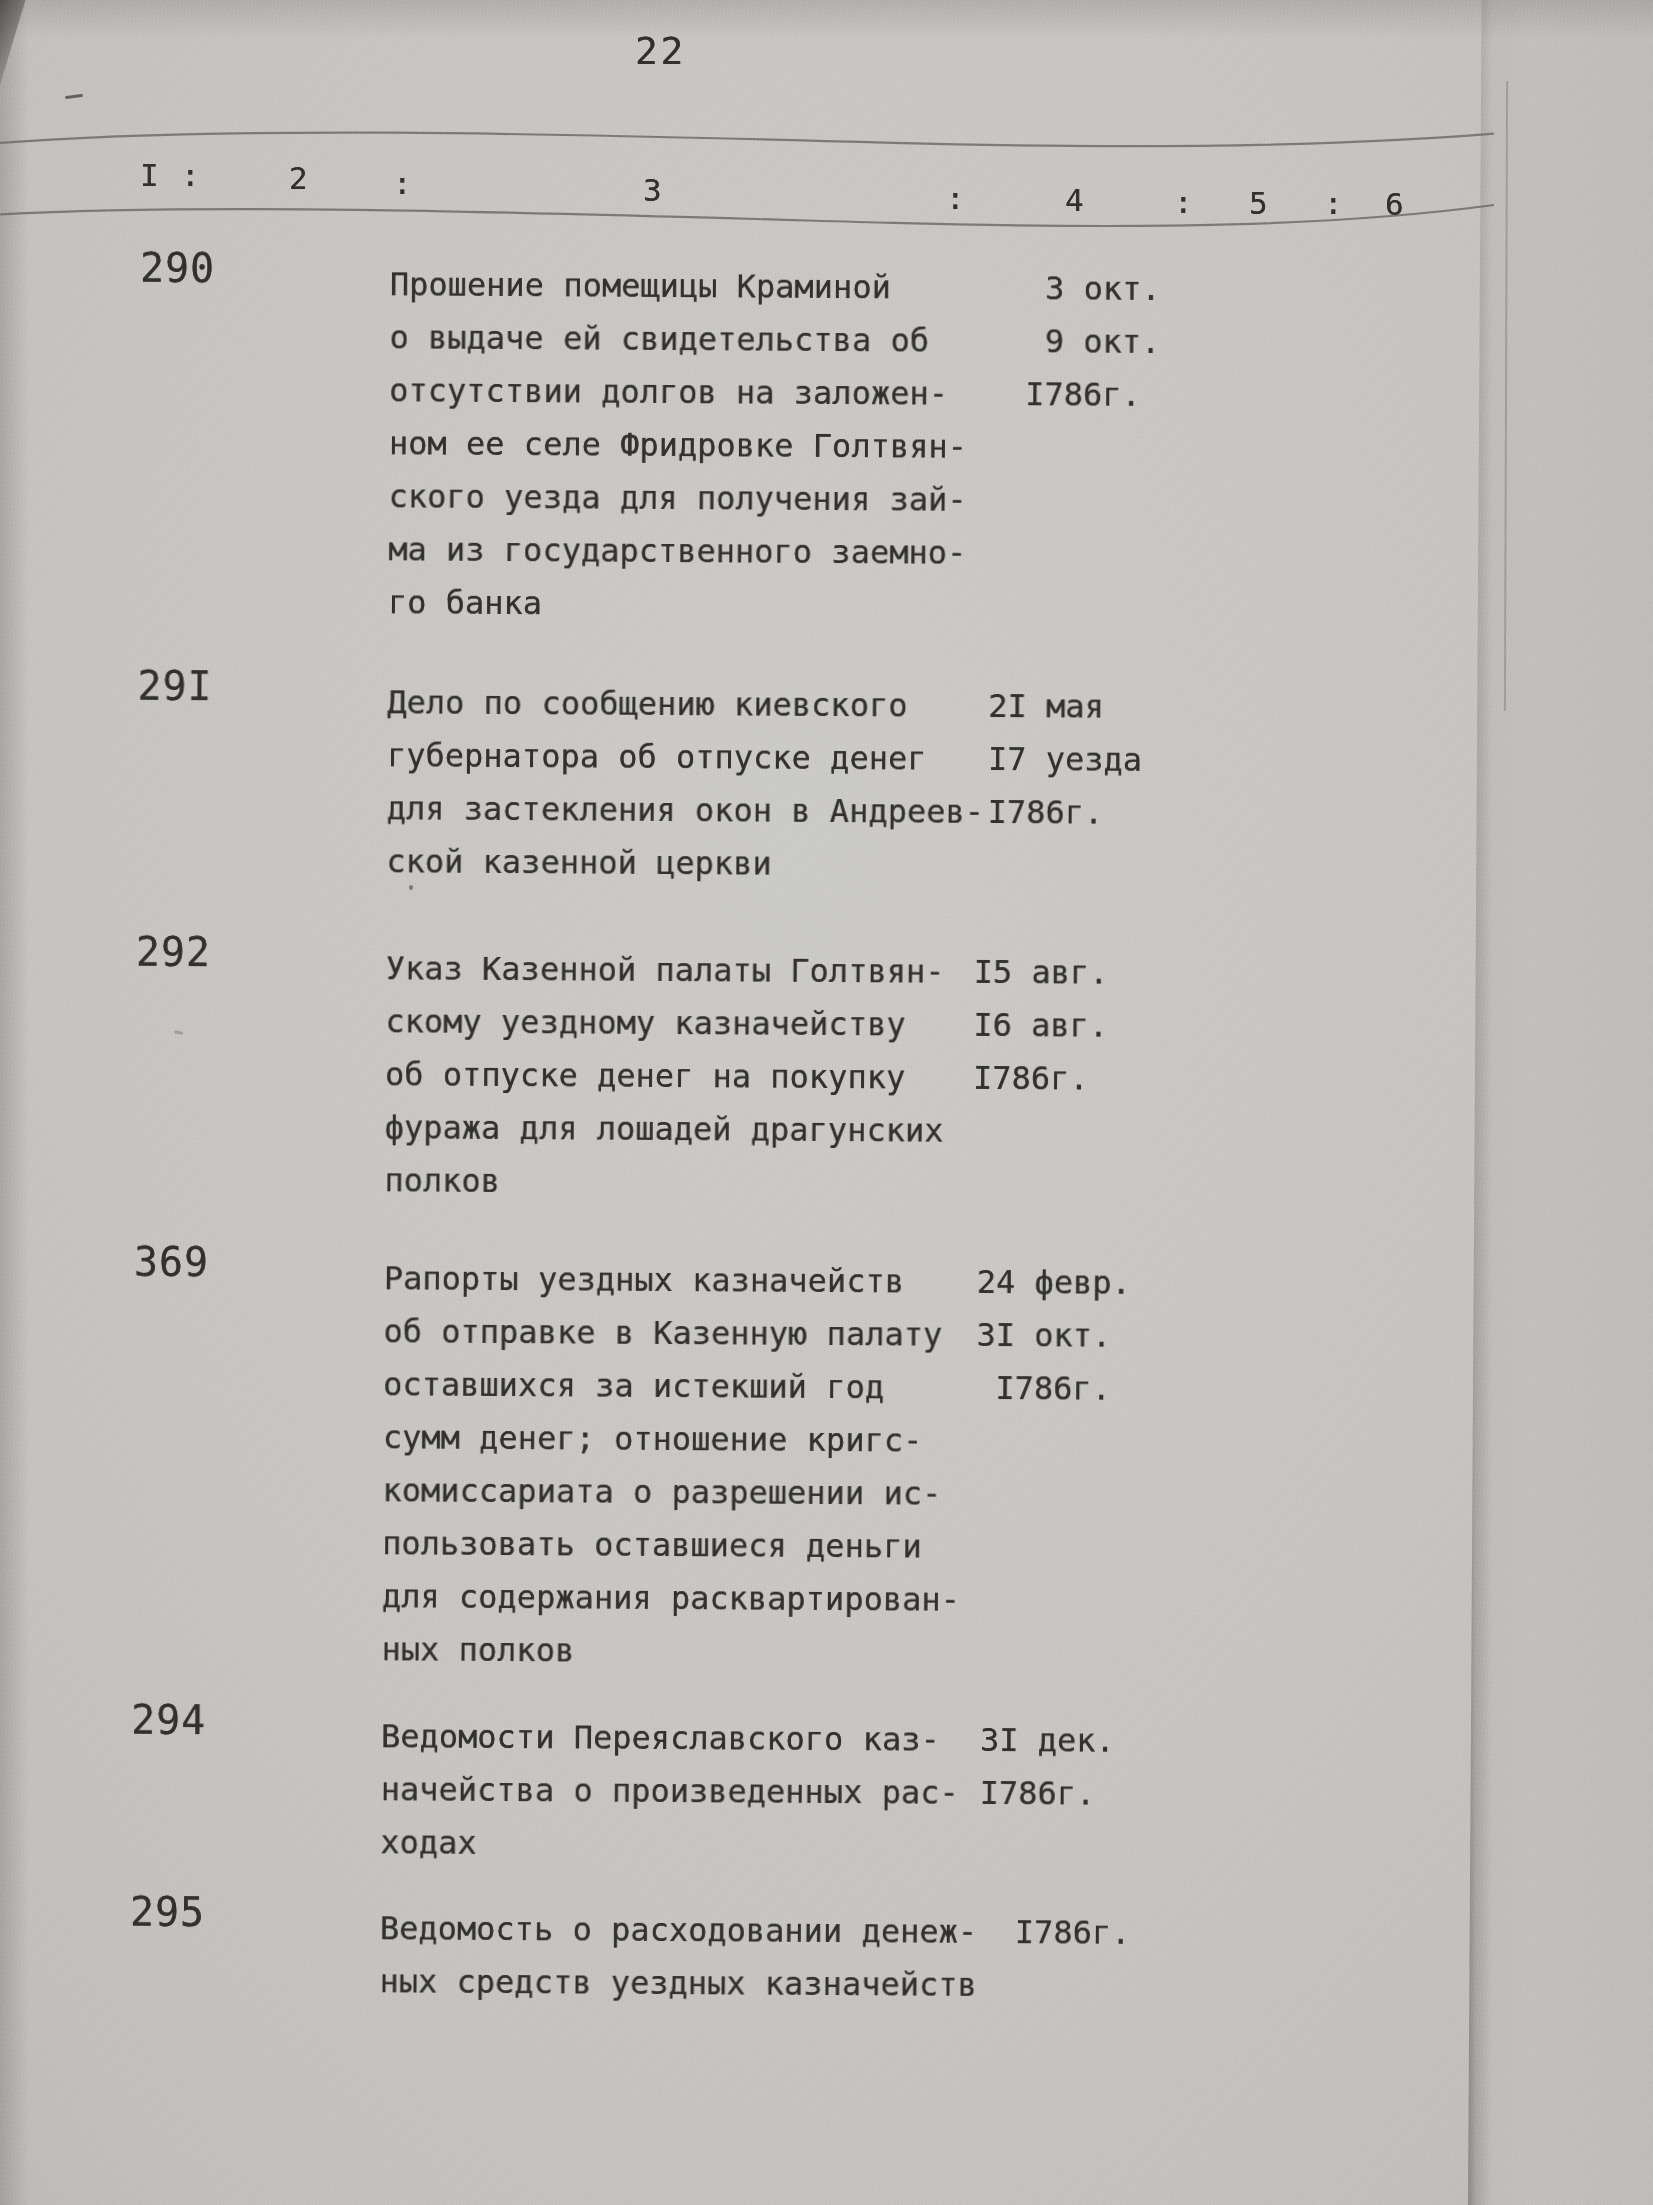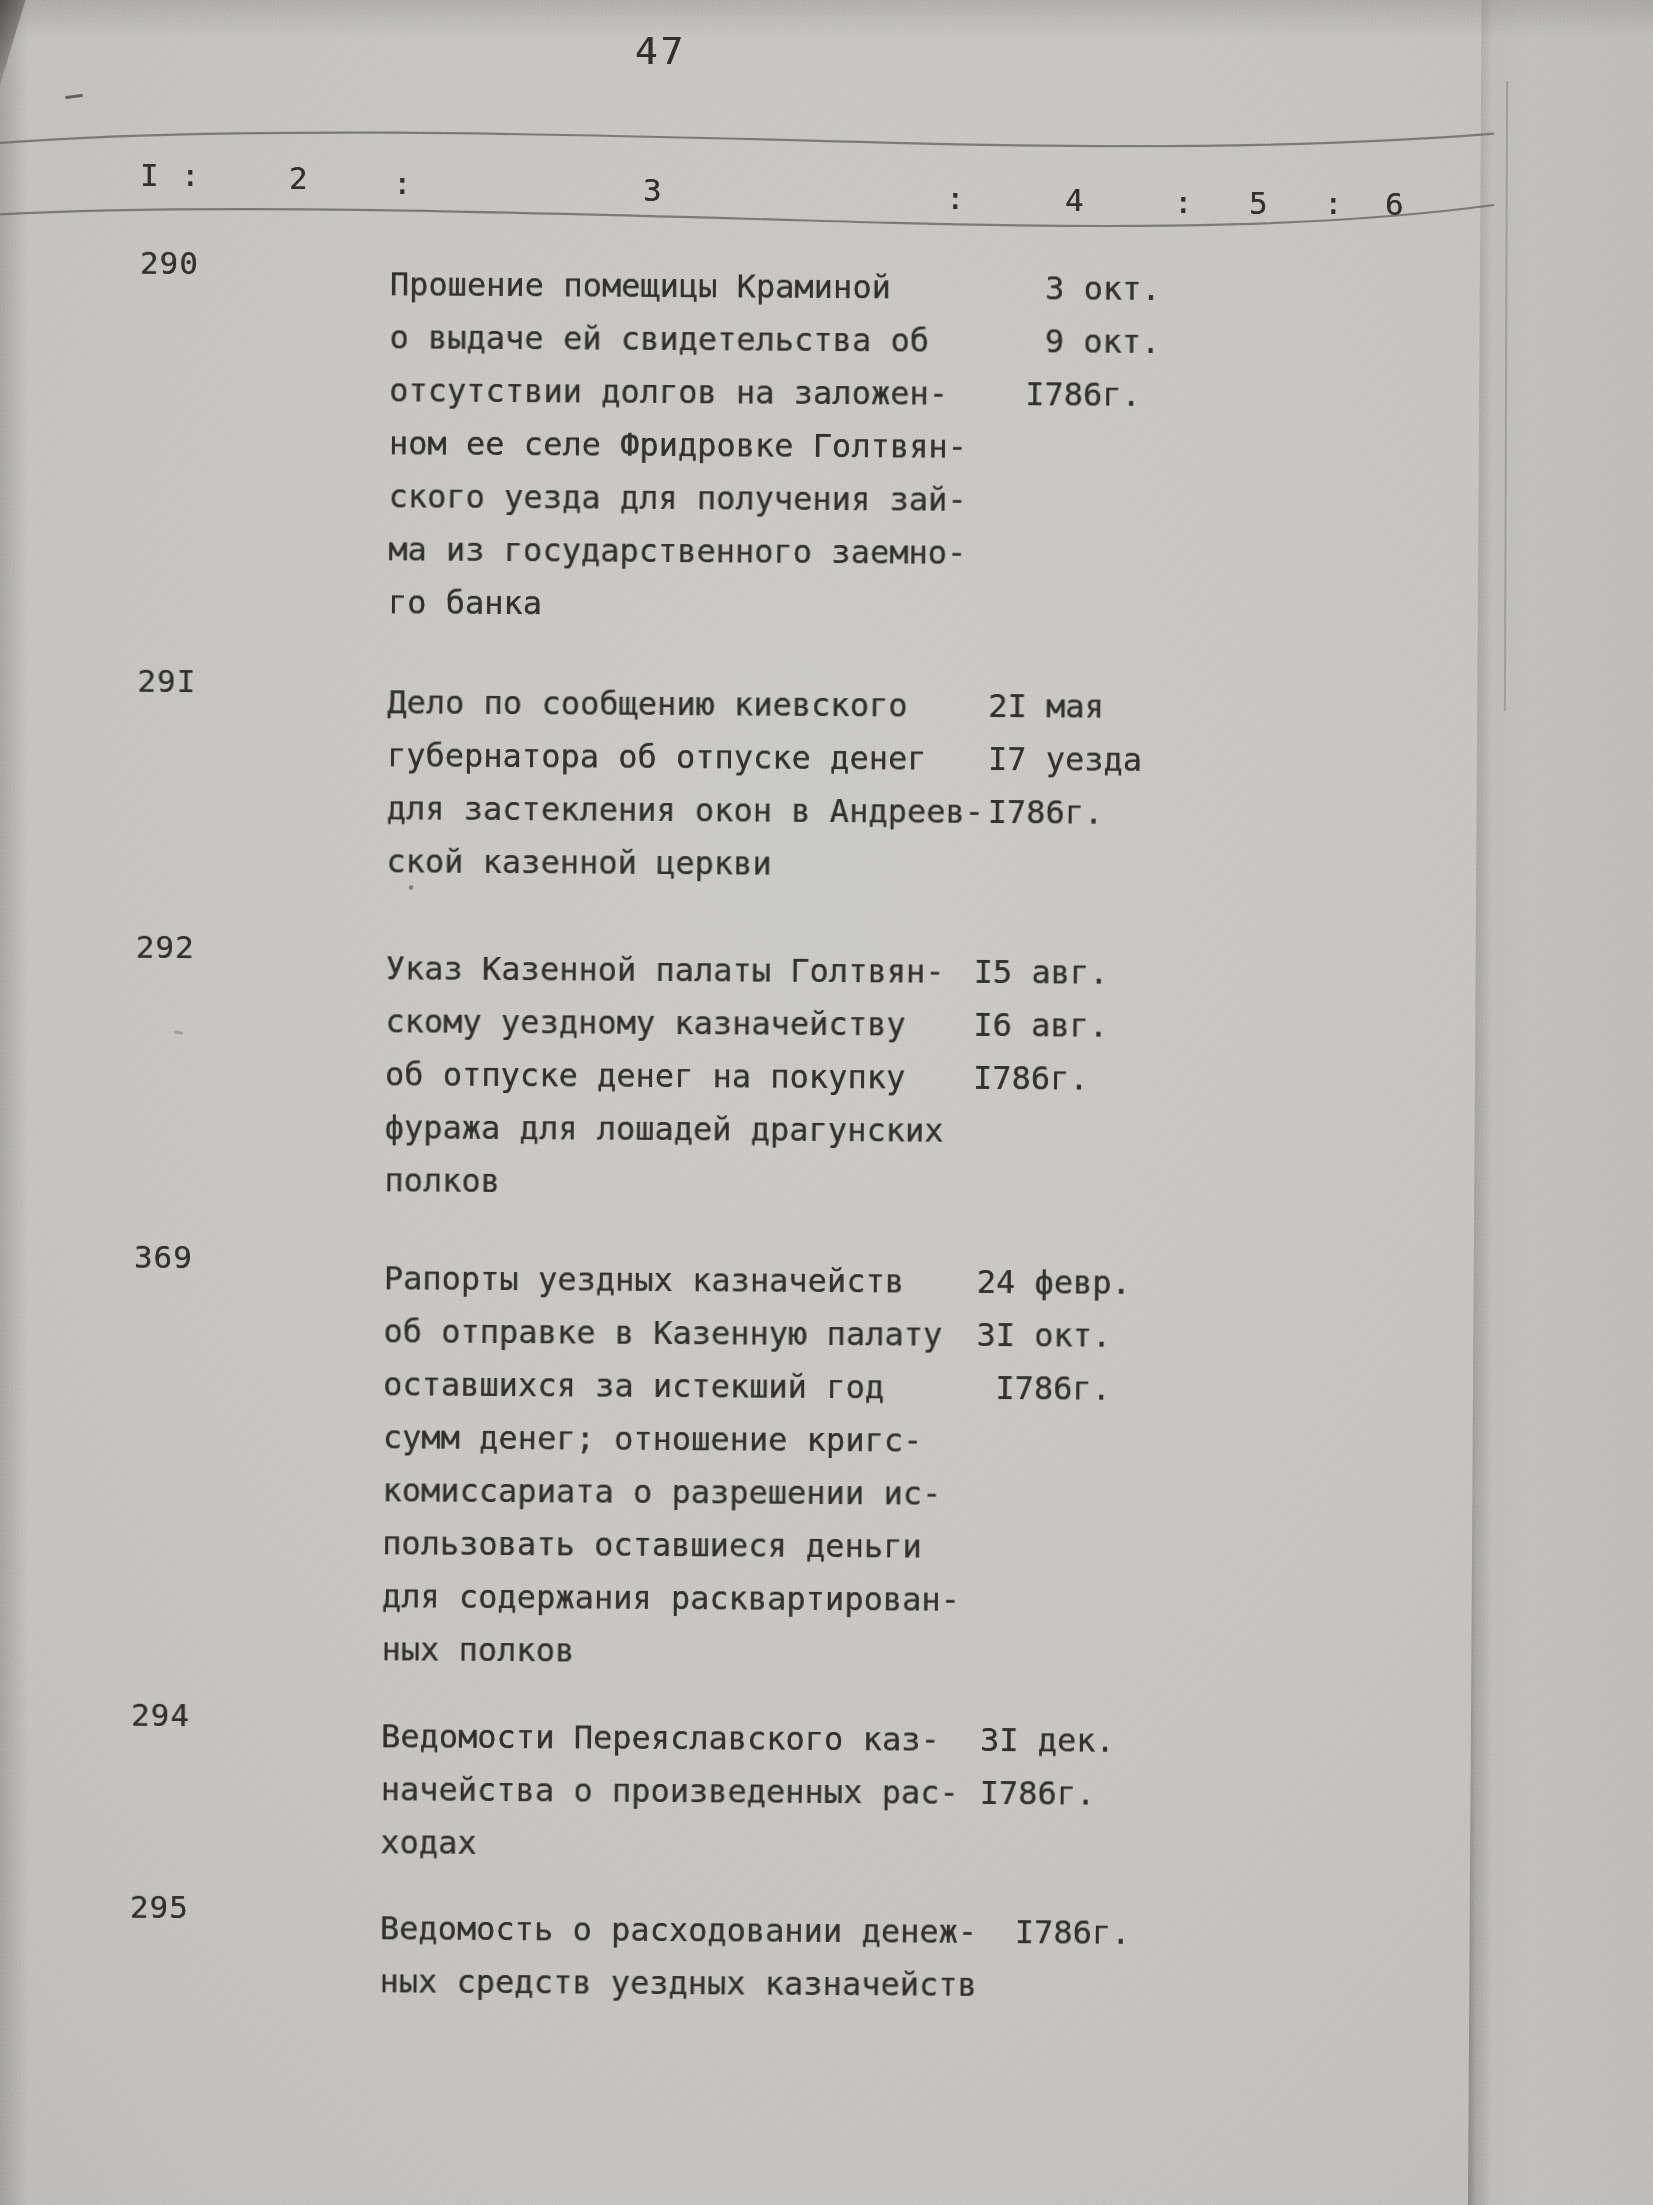--- a/index.html
+++ b/index.html
@@ -45,21 +45,21 @@
   .page-number{position:absolute;left:635px;top:29px;font-size:38px;letter-spacing:2.6px;}
   .hdr span{position:absolute;font-size:31px;}
   .h0{left:140px;top:157px}.h1{left:181px;top:157px}.h2{left:289px;top:160px}
   .h3{left:393px;top:165px}.h4{left:643px;top:172px}.h5{left:946px;top:180px}
   .h6{left:1065px;top:182px}.h7{left:1174px;top:184px}.h8{left:1249px;top:185px}
   .h9{left:1324px;top:185px}.h10{left:1385px;top:186px}
   
   .typed-block{position:absolute;left:0;top:0;width:1654px;height:2205px;
     transform:rotate(.35deg);transform-origin:340px 272px;filter:blur(0.2px);}
   .entry{position:absolute;left:0;width:1523px;}
-  .entry .no{position:absolute;left:140px;top:-12px;font-size:31px;letter-spacing:0.9px;}
+  .entry .no{position:absolute;left:140px;top:-12px;font-size:40px;letter-spacing:0.9px;}
   .entry .desc{position:absolute;left:390px;top:0;font-size:32px;}
   .entry .dates{position:absolute;top:0;font-size:32px;}
   .ln{height:53px;line-height:53px;white-space:pre;}
   
   .dash-mark{position:absolute;left:65px;top:95px;width:18px;height:3.4px;border-radius:1.7px;
     background:#4a4947;transform:rotate(-7deg);opacity:.8;}
   .speck-1{position:absolute;left:409px;top:885px;width:4.3px;height:5.1px;border-radius:50%;
     background:rgba(60,59,57,.55);}
   .speck-2{position:absolute;left:174px;top:1031px;width:8.5px;height:3.4px;border-radius:1.7px;
     background:rgba(90,88,85,.35);transform:rotate(10deg);}
@@ -76,21 +76,21 @@
   <div class="corner-mark"></div>
   <div class="dash-mark"></div>
   <div class="speck-1"></div>
   <div class="speck-2"></div>
 
   <svg class="rules" width="1654" height="2205" viewBox="0 0 1944 2592">
     <path d="M0,168 C260,148 620,156 1050,168 C1350,176 1570,172 1756,157" fill="none" stroke="#6e6d6a" stroke-width="2.6" opacity="0.85"></path>
     <path d="M0,252 C260,238 620,250 1050,262 C1350,270 1570,266 1756,241" fill="none" stroke="#6e6d6a" stroke-width="2.6" opacity="0.85"></path>
   </svg>
 
-  <div class="page-number typed-ink">47</div>
+  <div class="page-number typed-ink">22</div>
 
   <div class="hdr typed-ink">
     <span class="h0">I</span>
     <span class="h1">:</span>
     <span class="h2">2</span>
     <span class="h3">:</span>
     <span class="h4">3</span>
     <span class="h5">:</span>
     <span class="h6">4</span>
     <span class="h7">:</span>

